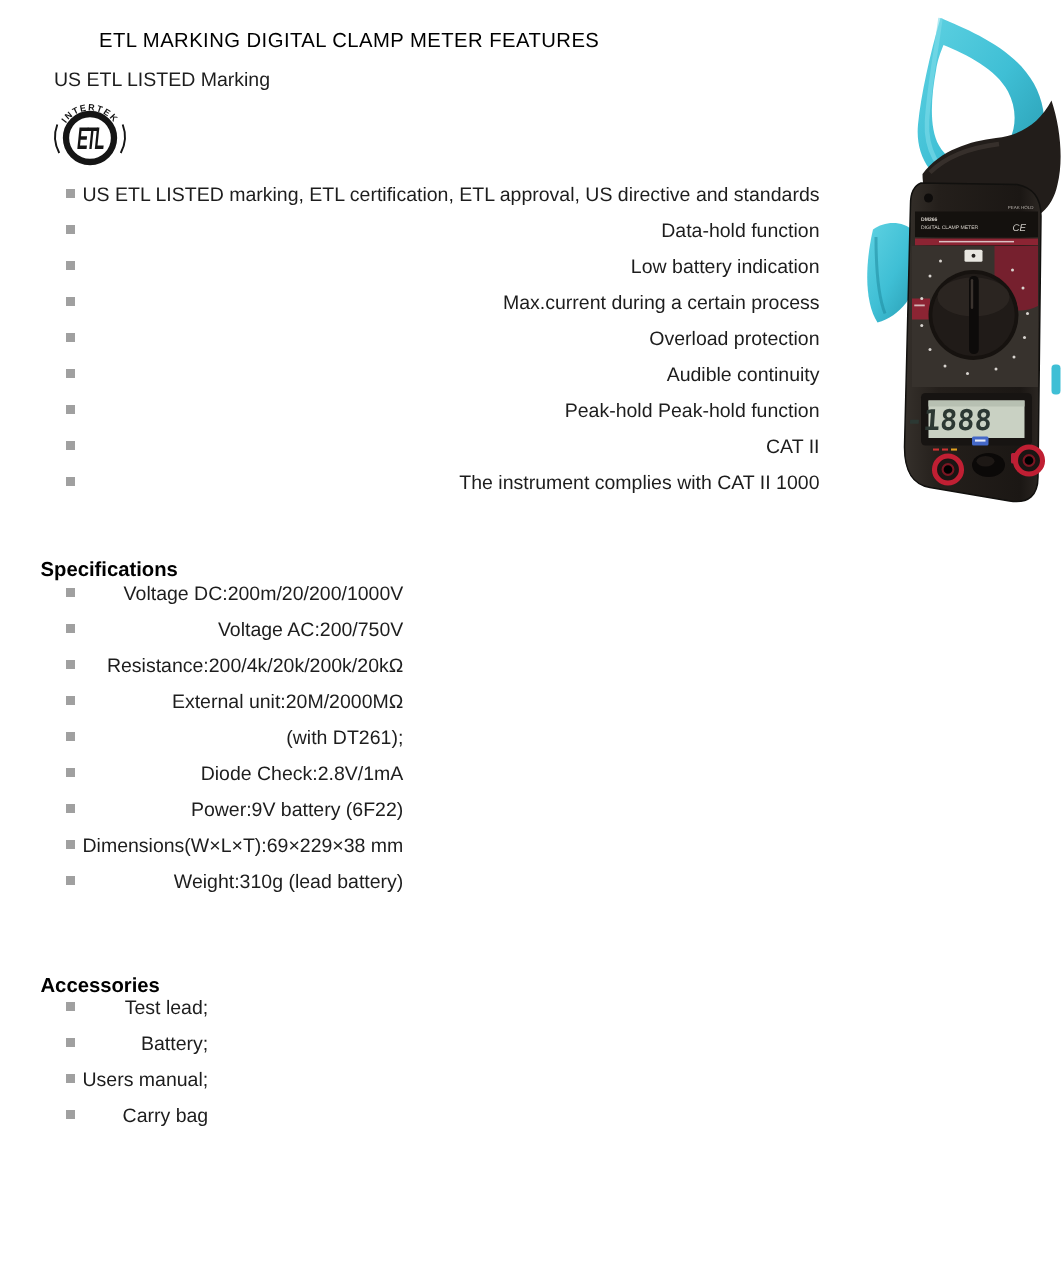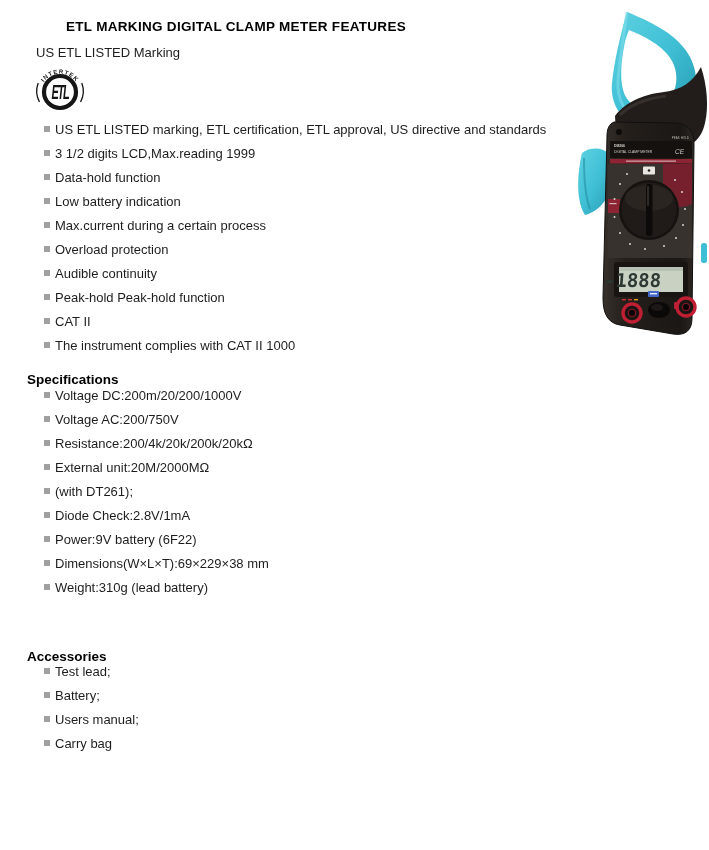--- a/index.html
+++ b/index.html
@@ -1,27 +1,27 @@
 <!DOCTYPE html>
 <html style="--teal: #3fbfd5; --teal-dark: #2597ad; --body-dark: #221d1a; --panel-red: #8c2433; --lcd-green: #c9d1c3; --terminal-red: #c01f33; --bullet-gray: #a0a0a0;"><head>
 <meta charset="utf-8">
 <style>
   html,body{margin:0;padding:0;background:#fff;}
   .page{
     position:relative;width:709px;height:850px;background:#fff;overflow:hidden;
     font-family:"Liberation Sans",sans-serif;color:#1d1d1d;
   }
   .h1{
-    position:absolute;left:27px;top:19px;font-size:13.5px;font-weight:bold;
+    position:absolute;left:27px;top:19px;font-size:13.5px;font-weight:normal;
     color:#000;letter-spacing:.3px;white-space:nowrap;padding-left:39px;
   }
   .sub{position:absolute;left:36px;top:45px;font-size:13px;white-space:nowrap;}
   .h2{position:absolute;left:27px;font-size:13.5px;font-weight:bold;color:#000;white-space:nowrap;margin-top:12px;}
   .list{position:absolute;left:44px;}
-  .li{display:flex;align-items:center;height:24px;font-size:13px;white-space:nowrap;}
+  .li{display:flex;align-items:center;height:24px;font-size:13px;white-space:nowrap;justify-content:space-between;}
   .bullet{width:6px;height:6px;background:var(--bullet-gray,#a0a0a0);margin-right:5px;flex:none;}
   .logo{position:absolute;left:33px;top:62px;}
   .product{position:absolute;left:570px;top:3px;}
   svg text{font-family:"Liberation Sans",sans-serif;}
   .lcd-digits{font-family:"DejaVu Sans Mono",monospace;font-weight:bold;}
 </style>
 </head>
 <body>
 
 <div class="page">
@@ -49,24 +49,20 @@
     </g>
   </svg>
 
   <div class="list" style="top:117px">
 
       <div class="li">
         <span class="bullet"></span>
         <span>US ETL LISTED marking, ETL certification, ETL approval, US directive and standards</span>
       </div>
 
-      <div class="li">
-        <span class="bullet"></span>
-        <span>3 1/2 digits LCD,Max.reading 1999</span>
-      </div>
 
       <div class="li">
         <span class="bullet"></span>
         <span>Data-hold function</span>
       </div>
 
       <div class="li">
         <span class="bullet"></span>
         <span>Low battery indication</span>
       </div>

